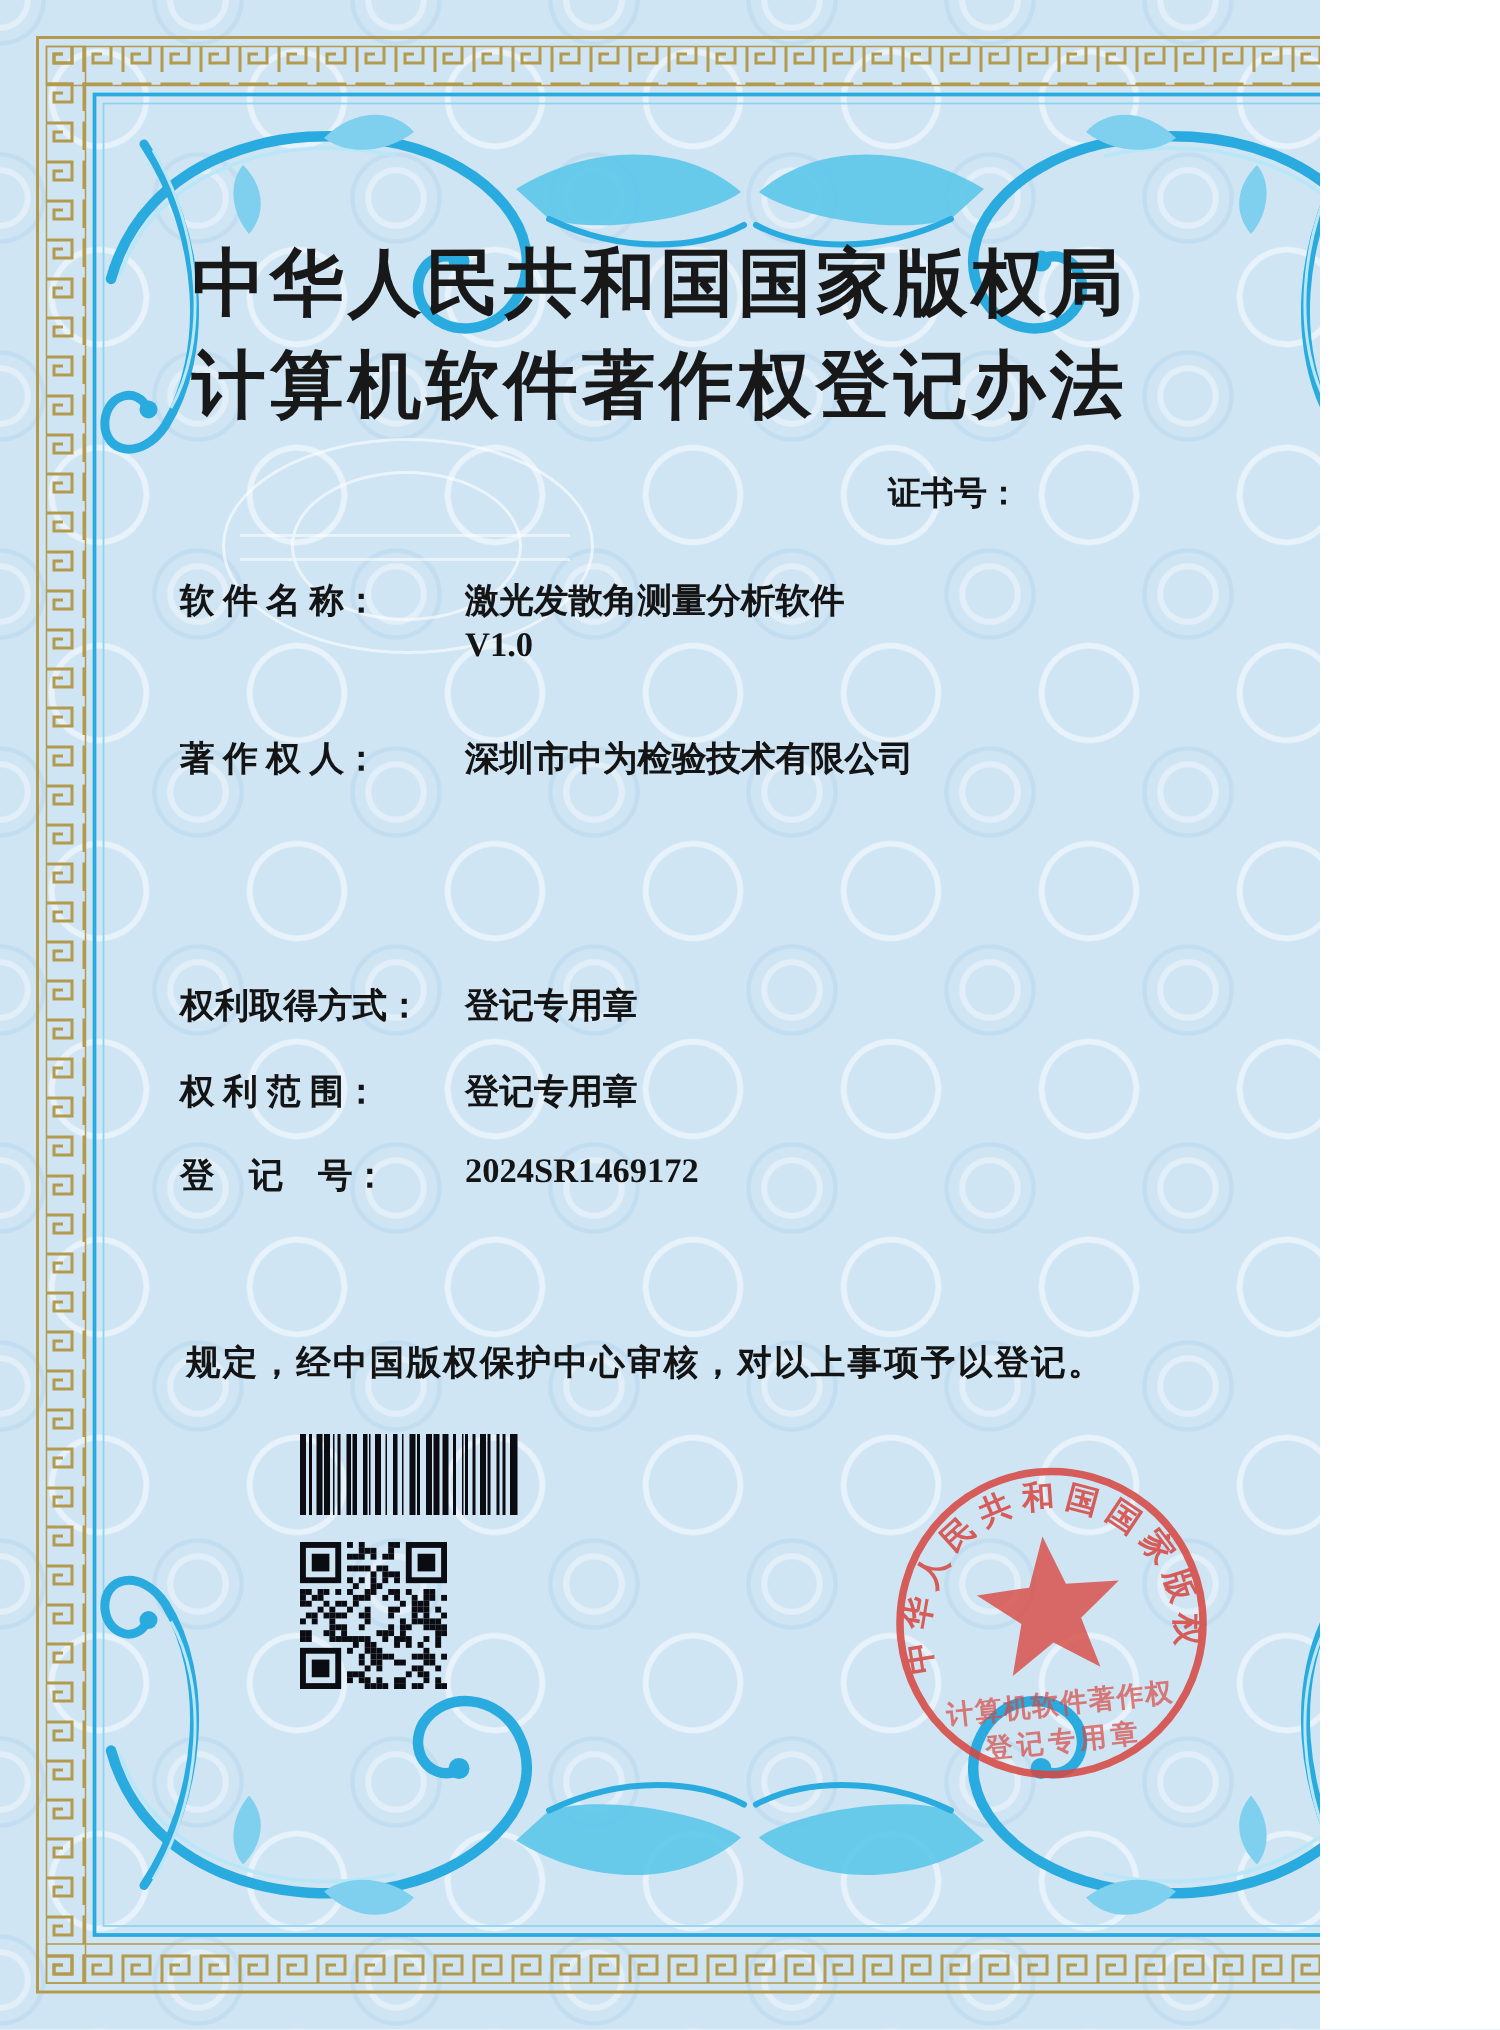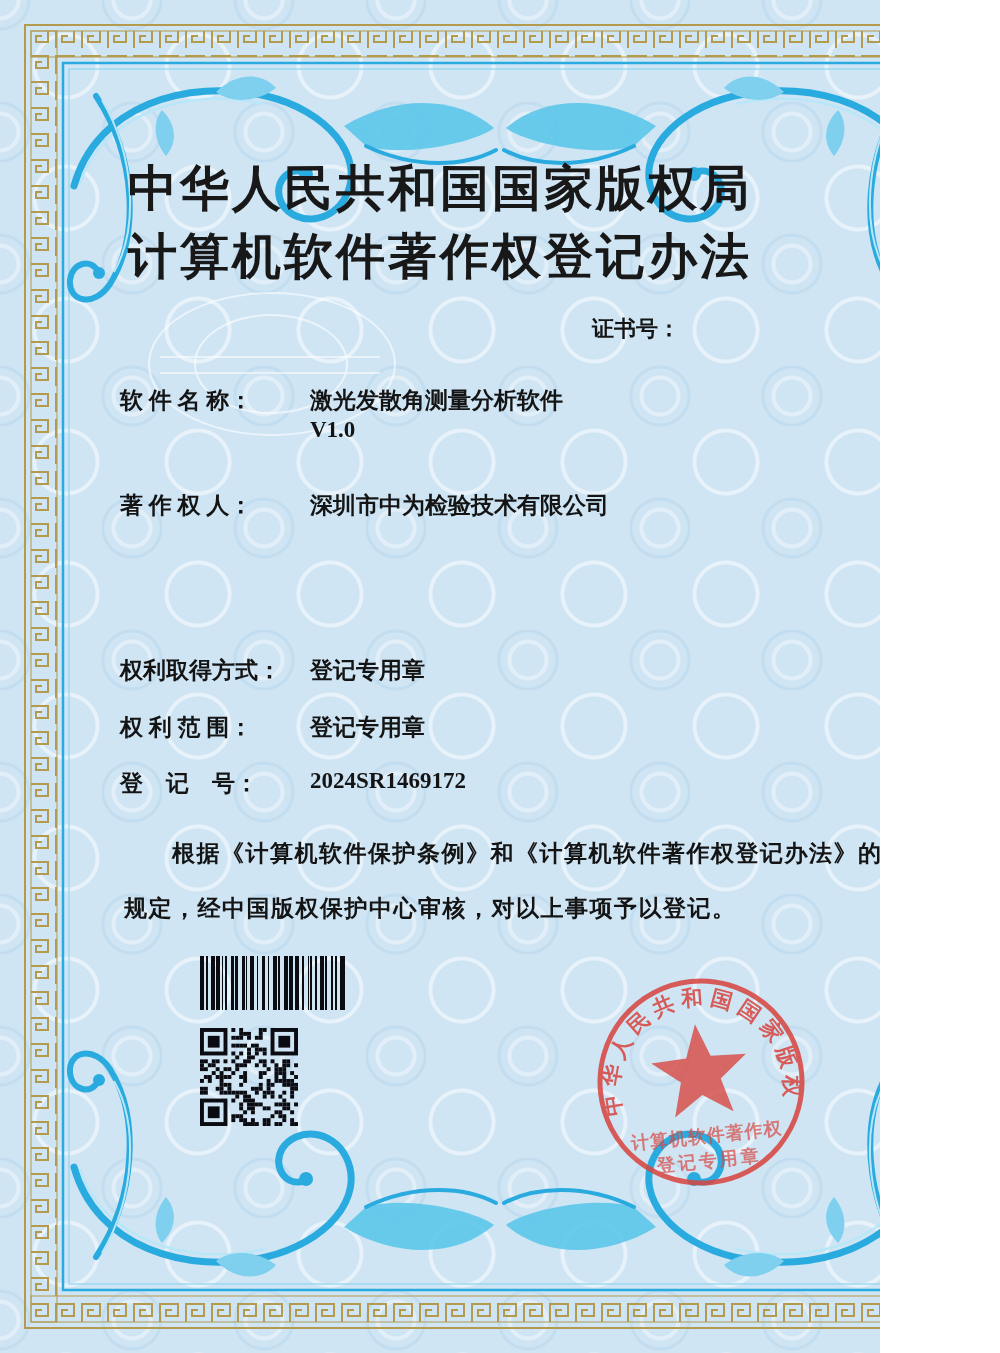--- a/index.html
+++ b/index.html
@@ -109,21 +109,20 @@
   </div>
   <div class="abs row" style="top:712px">
     <span class="lbl">权 利 范 围：</span>
     <span class="val">登记专用章</span>
   </div>
   <div class="abs row" style="top:768px">
     <span class="lbl">登　记　号：</span>
     <span class="val">2024SR1469172</span>
   </div>
 
-  <div class="abs stmt" style="left:172px;top:838px">根据《计算机软件保护条例》和《计算机软件著作权登记办法》的</div>
   <div class="abs stmt" style="left:124px;top:893px">规定，经中国版权保护中心审核，对以上事项予以登记。</div>
 
   <svg class="abs barcode" id="barcode" width="147" height="54" viewBox="0 0 147 54">
       <rect x="0" y="0" width="4" height="54" fill="#0b0b12"></rect>
       <rect x="6" y="0" width="2" height="54" fill="#0b0b12"></rect>
       <rect x="11" y="0" width="4" height="54" fill="#0b0b12"></rect>
       <rect x="16" y="0" width="4" height="54" fill="#0b0b12"></rect>
       <rect x="22" y="0" width="1" height="54" fill="#0b0b12"></rect>
       <rect x="25" y="0" width="2" height="54" fill="#0b0b12"></rect>
       <rect x="31" y="0" width="3" height="54" fill="#0b0b12"></rect>

